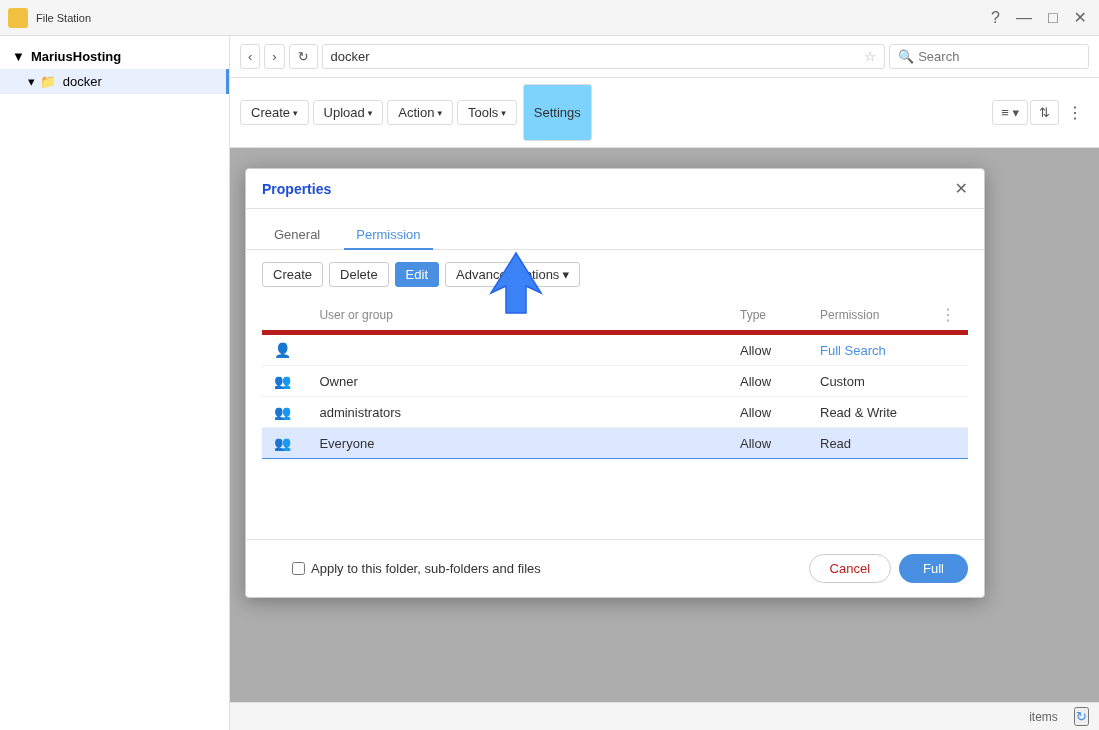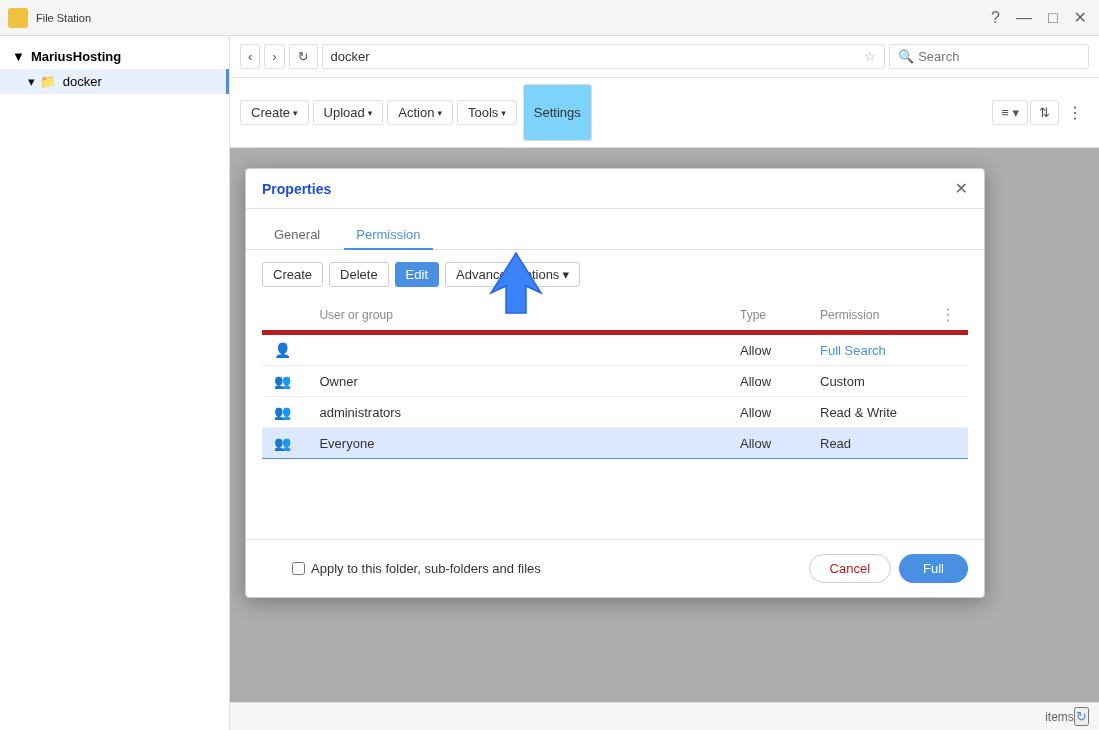--- a/index.html
+++ b/index.html
@@ -96,21 +96,21 @@
 
     
     .dialog-footer { display: flex; align-items: center; justify-content: space-between; padding: 14px 16px; border-top: 1px solid #e0e0e0; margin-top: 80px; }
     .checkbox-label { display: flex; align-items: center; gap: 6px; font-size: 13px; color: #333; cursor: pointer; padding-left: 30px; }
     .checkbox-label input { cursor: pointer; }
     .footer-btns { display: flex; gap: 8px; }
     .cancel-btn { background: #fff; border: 1px solid #ccc; border-radius: 20px; padding: 6px 20px; cursor: pointer; font-size: 13px; color: #b91c1c; }
     .save-btn { background: #4a90e2; border: none; border-radius: 20px; padding: 6px 24px; cursor: pointer; font-size: 13px; color: #fff; font-weight: 500; }
 
     
-    .status-bar { display: flex; align-items: center; justify-content: flex-end; padding: 4px 10px; background: #f5f5f5; border-top: 1px solid #e0e0e0; font-size: 12px; color: #666; gap: 0; }
+    .status-bar { display: flex; align-items: center; justify-content: flex-end; padding: 4px 10px; background: #f5f5f5; border-top: 1px solid #e0e0e0; font-size: 12px; color: #666; gap: 16px; }
     .refresh-status { cursor: pointer; color: #4a90e2; }
   </style>
 </head>
 <body>
 
 <div class="title-bar">
   <div class="title-bar-left">
     <div class="title-bar-icon"></div>
     <span class="title-bar-title">File Station</span>
   </div>

